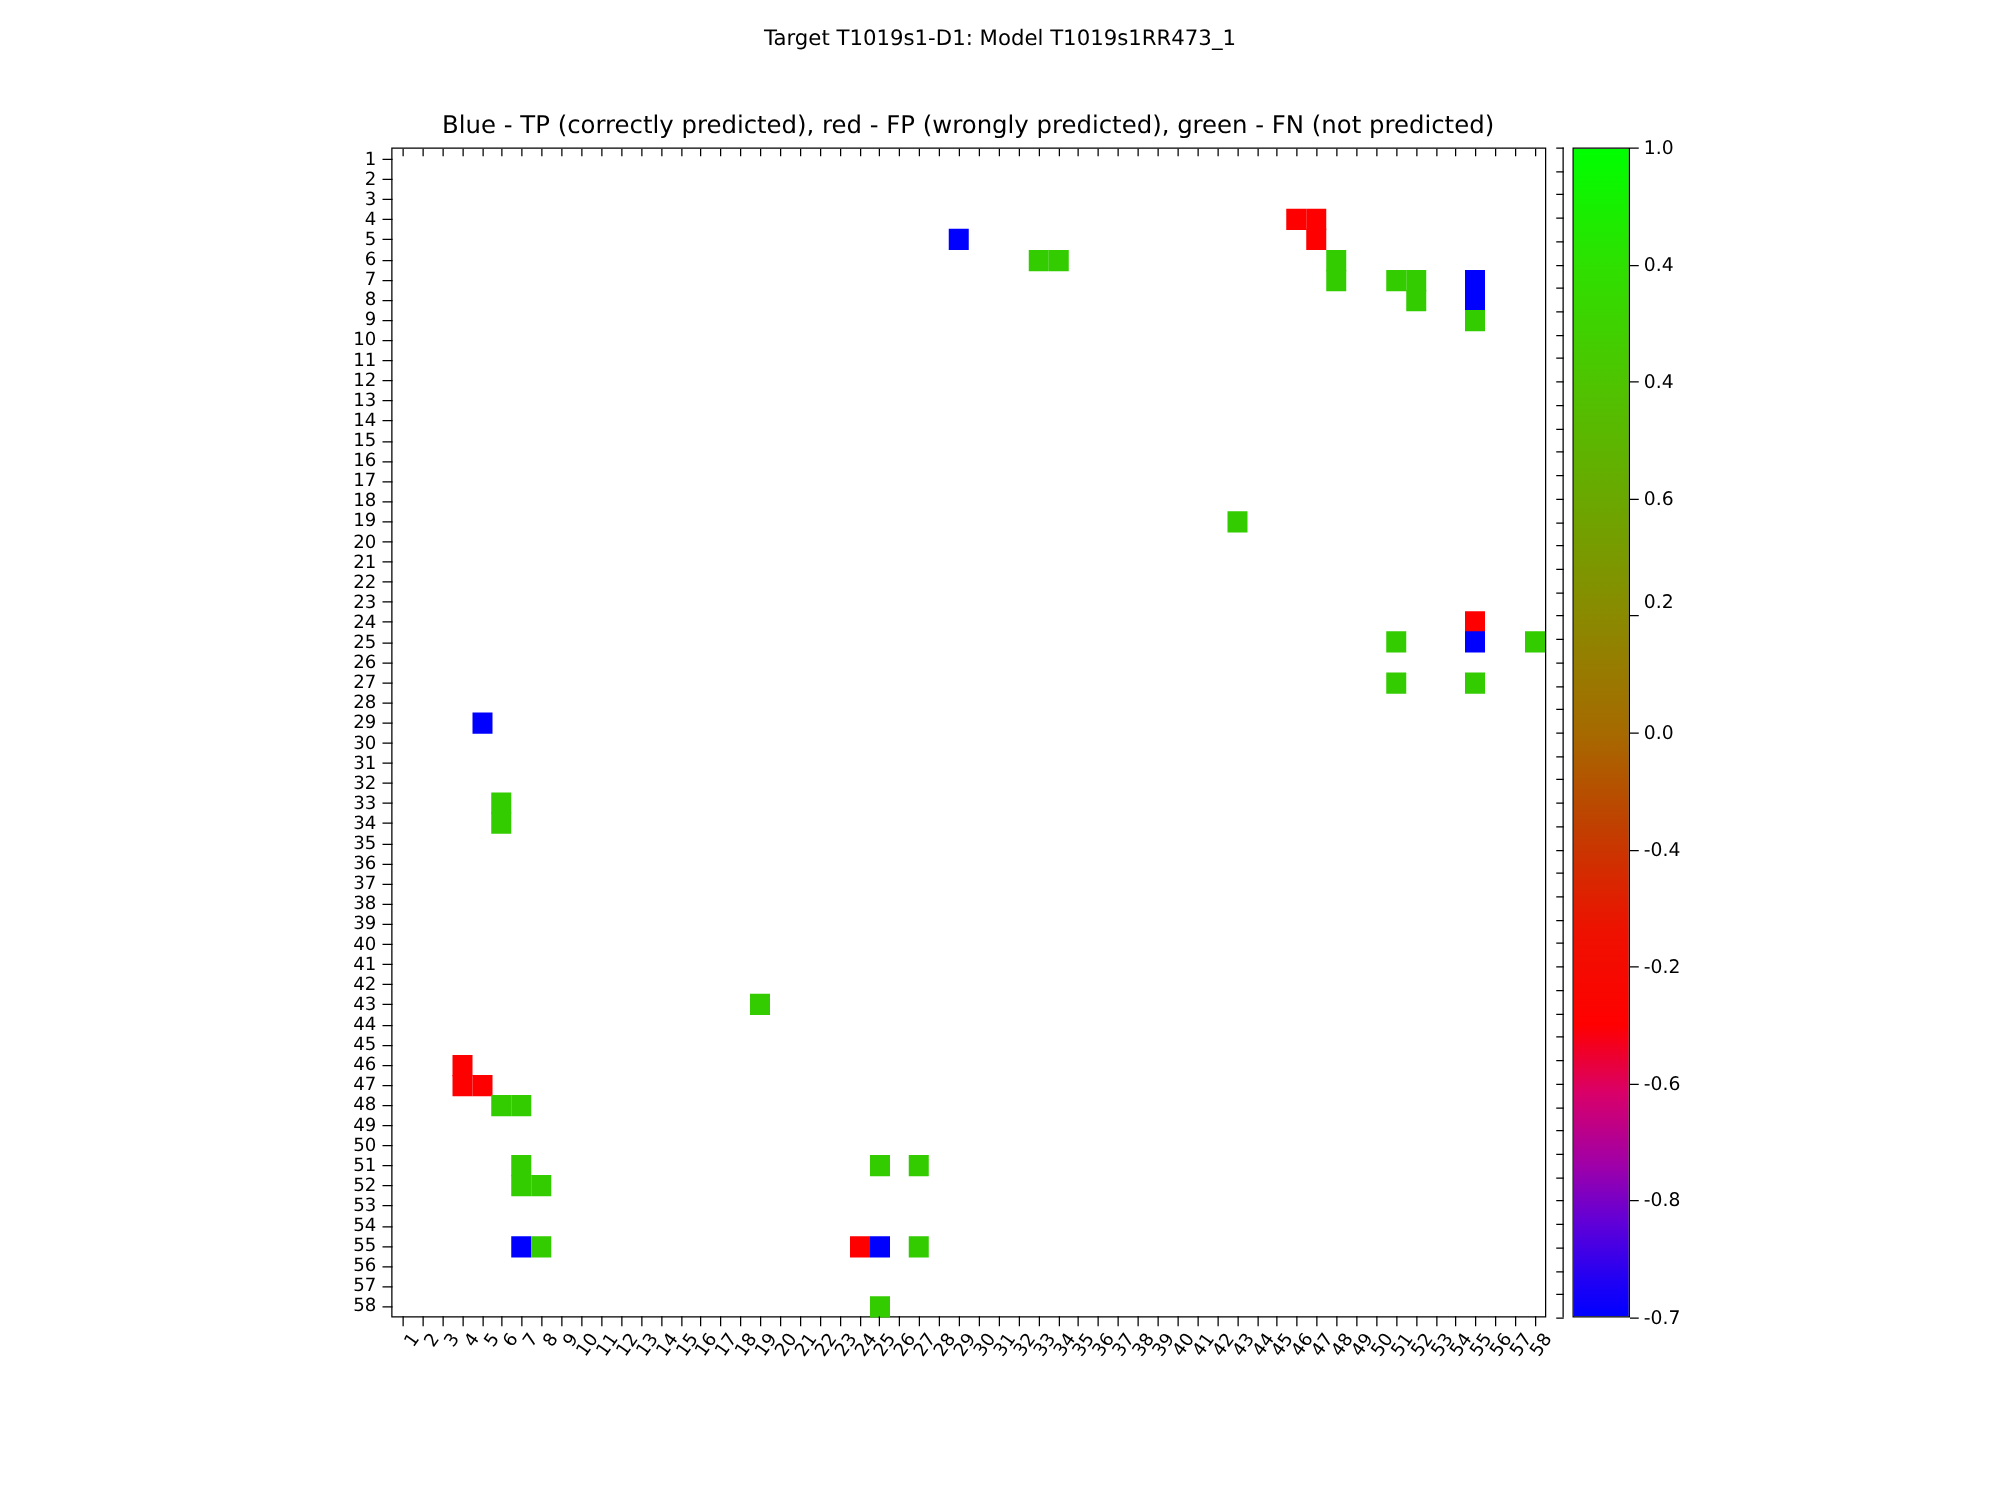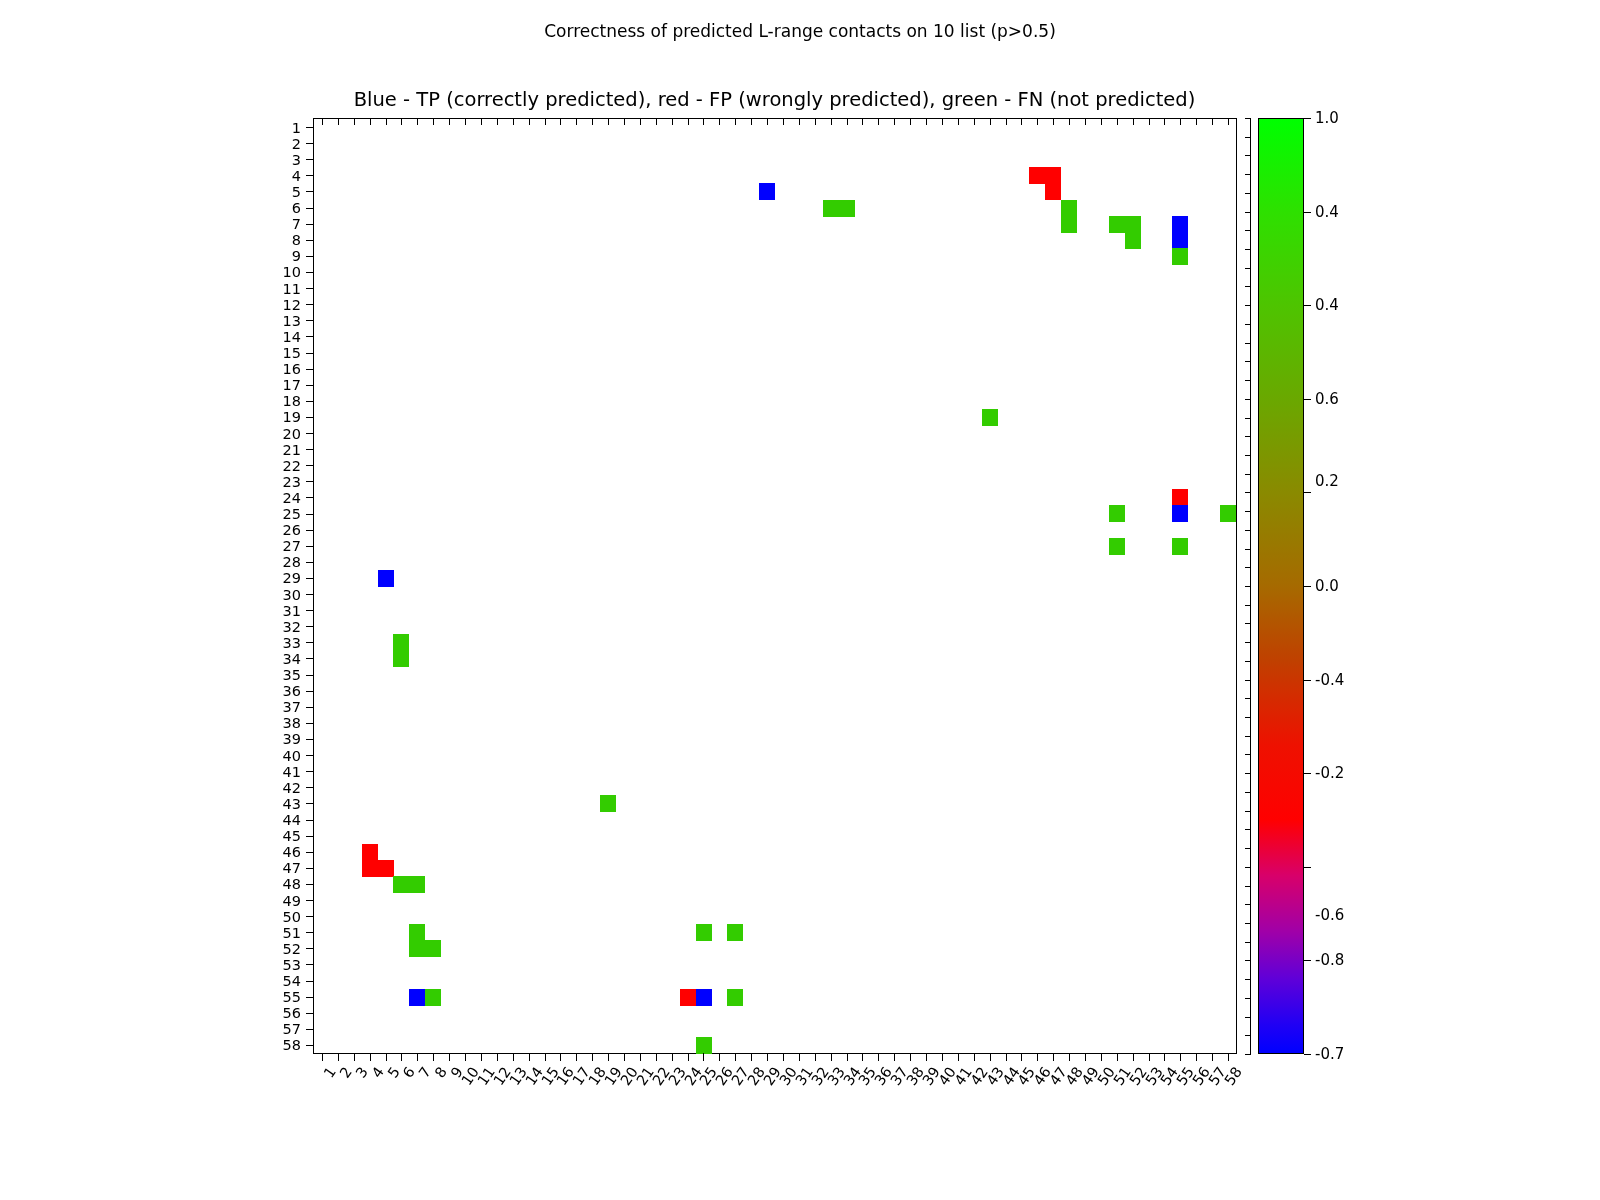--- a/index.html
+++ b/index.html
@@ -167,21 +167,21 @@
     top: 118px;
     width: 1px;
     height: 936px;
     background: #000;
   }
 </style>
 </head>
 <body>
 
 <div id="title-block">
-  <div class="title-line">Correctness of predicted L-range contacts on 10 list (p&gt;0.5)</div>
+  <div class="title-line">Target T1019s1-D1: Model T1019s1RR473_1</div>
 </div>
 
 <div id="axes-title">Blue - TP (correctly predicted), red - FP (wrongly predicted), green - FN (not predicted)</div>
 
 <div id="plot-frame">
   <div id="cell-layer">
       <div class="cell" style="left: 715.345px; top: 48.3103px; width: 16px; height: 17px; background: rgb(255, 0, 0);"></div>
       <div class="cell" style="left: 731.241px; top: 48.3103px; width: 16px; height: 17px; background: rgb(255, 0, 0);"></div>
       <div class="cell" style="left: 445.103px; top: 64.4138px; width: 16px; height: 17px; background: rgb(0, 0, 255);"></div>
       <div class="cell" style="left: 731.241px; top: 64.4138px; width: 16px; height: 17px; background: rgb(255, 0, 0);"></div>
@@ -586,21 +586,21 @@
     <div class="cbtick-label" style="top: 280.8px;">0.6</div>
     <div class="cbtick" style="top: 374.4px;"></div>
     <div class="cbtick-label" style="top: 363px;">0.2</div>
     <div class="cbtick" style="top: 468px;"></div>
     <div class="cbtick-label" style="top: 468px;">0.0</div>
     <div class="cbtick" style="top: 561.6px;"></div>
     <div class="cbtick-label" style="top: 561.6px;">-0.4</div>
     <div class="cbtick" style="top: 655.2px;"></div>
     <div class="cbtick-label" style="top: 655.2px;">-0.2</div>
     <div class="cbtick" style="top: 748.8px;"></div>
-    <div class="cbtick-label" style="top: 748.8px; margin-top: 48px;">-0.6</div>
+    <div class="cbtick-label" style="top: 748.8px;">-0.6</div>
     <div class="cbtick" style="top: 842.4px;"></div>
     <div class="cbtick-label" style="top: 842.4px;">-0.8</div>
     <div class="cbtick" style="top: 936px;"></div>
     <div class="cbtick-label" style="top: 936px;">-0.7</div>
     <div class="cbtick-left" style="top: 0px; left: -13px; position: absolute; width: 6px; height: 1px; background: rgb(0, 0, 0);"></div>
     <div class="cbtick-left" style="top: 18.72px; left: -13px; position: absolute; width: 6px; height: 1px; background: rgb(0, 0, 0);"></div>
     <div class="cbtick-left" style="top: 37.44px; left: -13px; position: absolute; width: 6px; height: 1px; background: rgb(0, 0, 0);"></div>
     <div class="cbtick-left" style="top: 56.16px; left: -13px; position: absolute; width: 6px; height: 1px; background: rgb(0, 0, 0);"></div>
     <div class="cbtick-left" style="top: 74.88px; left: -13px; position: absolute; width: 6px; height: 1px; background: rgb(0, 0, 0);"></div>
     <div class="cbtick-left" style="top: 93.6px; left: -13px; position: absolute; width: 6px; height: 1px; background: rgb(0, 0, 0);"></div>

